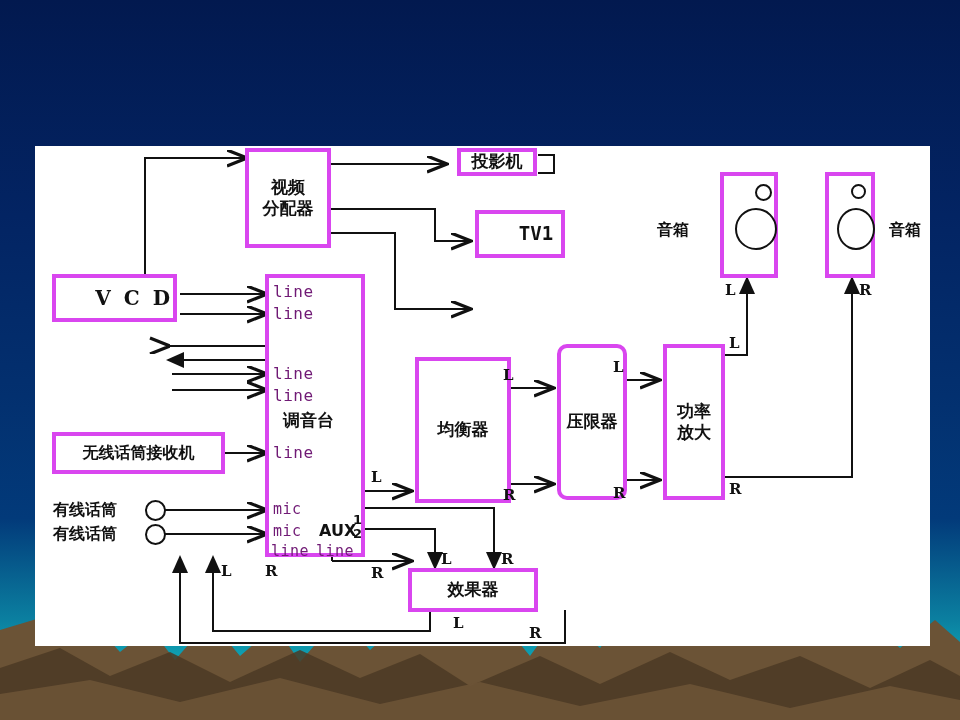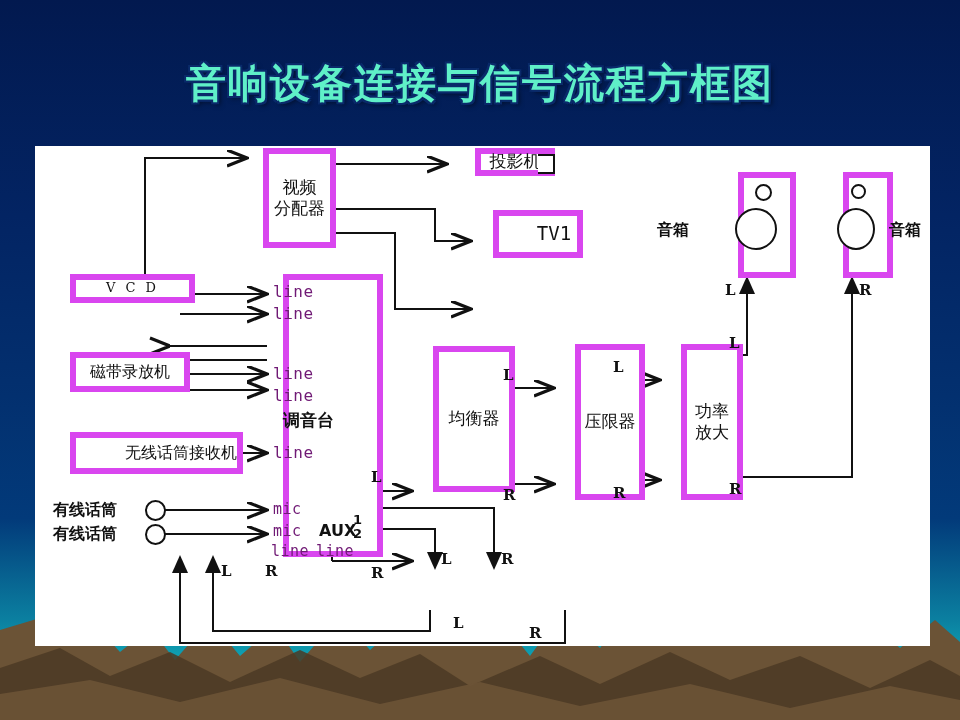--- a/index.html
+++ b/index.html
@@ -28,26 +28,25 @@
   }
   
   #panel{
     position:absolute;left:35px;top:146px;width:895px;height:500px;
     background:#ffffff;
   }
   #diagram{position:absolute;left:0;top:0;width:895px;height:500px;}
   .dz{position:absolute;}
   
   .box{
-    position:absolute;border:6px solid #d946ef;background:#fff;
+    position:absolute;border:4px solid #d946ef;background:#fff;
     display:flex;align-items:center;justify-content:center;
     font-family:"DejaVu Sans","Liberation Sans",sans-serif;
-    font-weight:normal;color:#111;box-sizing:border-box;text-align:center;
+    font-weight:bold;color:#111;box-sizing:border-box;text-align:center;
     line-height:1.25;
-    margin-left:18px;
   }
   .lbl{
     position:absolute;font-family:"DejaVu Sans","Liberation Sans",sans-serif;
     font-weight:bold;color:#111;white-space:nowrap;
   }
   .mono{
     position:absolute;font-family:"DejaVu Sans Mono","Liberation Mono",monospace;
     color:#701a75;white-space:nowrap;letter-spacing:.5px;
   }
   .rl{
@@ -62,21 +61,20 @@
 <body>
 
 <div id="slide">
 
   <svg class="mtn" viewBox="0 0 960 130" preserveAspectRatio="none">
     <path d="M0 40 L40 28 L70 55 L95 35 L120 62 L150 38 L175 70 L210 30 L240 66 L275 36 L300 72 L340 26 L370 60 L400 34 L440 18 L470 55 L500 30 L530 66 L560 25 L600 58 L630 20 L665 52 L700 16 L740 48 L780 22 L820 50 L860 26 L900 58 L935 30 L960 52 L960 130 L0 130 Z" fill="#6b5336"></path>
     <path d="M0 78 L60 58 L110 86 L170 62 L230 92 L300 60 L360 88 L420 64 L470 96 L540 66 L600 94 L670 62 L730 90 L800 66 L870 98 L930 70 L960 86 L960 130 L0 130 Z" fill="#4b3a24" opacity=".85"></path>
     <path d="M0 104 L90 90 L180 112 L280 88 L380 114 L480 92 L580 116 L690 94 L790 118 L890 96 L960 110 L960 130 L0 130 Z" fill="#6b5336" opacity=".9"></path>
   </svg>
 
-  <div id="title">音响设备连接与信号流程方框图</div>
 
   <div id="panel">
     <div id="diagram">
 
       <svg class="dz" style="left:0;top:0;width:895px;height:500px;" viewBox="0 0 895 500">
         <defs>
           <marker id="ar" markerWidth="11" markerHeight="11" refX="9" refY="4" orient="auto">
             <path d="M0,0 L10,4 L0,8" fill="none" stroke="#111" stroke-width="1.6"></path>
           </marker>
           <marker id="arl" markerWidth="11" markerHeight="11" refX="1" refY="4" orient="auto">
@@ -132,43 +130,40 @@
           <path d="M297 362 L459 362 L459 422" marker-end="url(#arf)"></path>
 
           <path d="M297 383 L400 383 L400 422" marker-end="url(#arf)"></path>
 
           <path d="M395 464 L395 485 L178 485 L178 411" marker-end="url(#arf)"></path>
 
           <path d="M530 464 L530 497 L145 497 L145 411" marker-end="url(#arf)"></path>
         </g>
       </svg>
 
-      <div class="box" style="left:210px;top:2px;width:73px;height:100px;font-size:17px;flex-direction:column;">
+      <div class="box" style="left:210px;top:2px;width:86px;height:100px;font-size:17px;flex-direction:column;">
         <span>视频</span>
         <span>分配器</span>
       </div>
 
       <div class="box" style="left:422px;top:2px;width:80px;height:28px;font-size:17px;">
         <span>投影机</span>
       </div>
       <div class="dz" style="left:503px;top:8px;width:15px;height:16px;border:2px solid #111;border-left:none;background:#fff;"></div>
 
       <div class="box" style="left:440px;top:64px;width:90px;height:48px;font-family:'DejaVu Sans Mono','Liberation Mono',monospace;font-size:19px;padding-left:32px;">
         <span>TV1</span>
       </div>
 
-      <div class="box" style="left:17px;top:128px;width:125px;height:29px;font-family:'DejaVu Serif','Liberation Serif',serif;font-size:13px;letter-spacing:3px;">
+      <div class="box" style="left:17px;top:128px;width:125px;height:48px;font-family:'DejaVu Serif','Liberation Serif',serif;font-size:20px;letter-spacing:3px;justify-content:flex-end;">
         <span>V C D</span>
       </div>
 
-      <div class="box" style="left:17px;top:206px;width:120px;height:40px;font-size:16px;">
-        <span>磁带录放机</span>
-      </div>
-
-      <div class="box" style="left:17px;top:286px;width:173px;height:42px;font-size:16px;justify-content:flex-end;">
+
+      <div class="box" style="left:17px;top:286px;width:173px;height:42px;font-size:16px;">
         <span>无线话筒接收机</span>
       </div>
 
       <div class="lbl" style="left:18px;top:354px;font-size:16px;">有线话筒</div>
       <div class="miccirc" style="left:110px;top:354px;width:17px;height:17px;"></div>
       <div class="lbl" style="left:18px;top:378px;font-size:16px;">有线话筒</div>
       <div class="miccirc" style="left:110px;top:378px;width:17px;height:17px;"></div>
 
       <div class="dz box" style="left:230px;top:128px;width:100px;height:283px;"></div>
       <div class="mono" style="left:238px;top:136px;font-size:16px;">line</div>
@@ -182,39 +177,42 @@
       <div class="lbl" style="left:284px;top:375px;font-size:16px;">AUX</div>
       <div class="lbl" style="left:318px;top:366px;font-size:13px;">1</div>
       <div class="lbl" style="left:318px;top:380px;font-size:13px;">2</div>
       <div class="mono" style="left:236px;top:396px;font-size:15px;">line</div>
       <div class="mono" style="left:281px;top:396px;font-size:15px;">line</div>
       <div class="rl" style="left:336px;top:322px;">L</div>
       <div class="rl" style="left:336px;top:418px;">R</div>
       <div class="rl" style="left:230px;top:416px;">R</div>
       <div class="rl" style="left:186px;top:416px;">L</div>
 
-      <div class="box" style="left:380px;top:200px;width:82px;height:146px;font-size:17px;">
+      <div class="box" style="left:380px;top:211px;width:96px;height:146px;font-size:17px;">
         <span>均衡器</span>
       </div>
       <div class="rl" style="left:468px;top:220px;">L</div>
       <div class="rl" style="left:468px;top:340px;">R</div>
 
-      <div class="box" style="left:522px;top:198px;width:70px;height:156px;font-size:17px;">
+      <div class="box" style="left:522px;top:198px;width:70px;height:156px;font-size:17px;border-radius:10px;">
         <span>压限器</span>
       </div>
       <div class="rl" style="left:578px;top:212px;">L</div>
       <div class="rl" style="left:578px;top:338px;">R</div>
 
       <div class="box" style="left:628px;top:198px;width:62px;height:156px;font-size:17px;flex-direction:column;">
         <span>功率</span>
         <span>放大</span>
       </div>
       <div class="rl" style="left:694px;top:188px;">L</div>
       <div class="rl" style="left:694px;top:334px;">R</div>
 
+      <div class="box" style="left:373px;top:422px;width:130px;height:44px;font-size:17px;">
+        <span>效果器</span>
+      </div>
       <div class="rl" style="left:406px;top:404px;">L</div>
       <div class="rl" style="left:466px;top:404px;">R</div>
       <div class="rl" style="left:418px;top:468px;">L</div>
       <div class="rl" style="left:494px;top:478px;">R</div>
 
       <div class="box" style="left:685px;top:26px;width:58px;height:106px;"></div>
       <div class="miccirc" style="left:720px;top:38px;width:13px;height:13px;"></div>
       <div class="miccirc" style="left:700px;top:62px;width:38px;height:38px;"></div>
       <div class="lbl" style="left:622px;top:74px;font-size:16px;">音箱</div>
       <div class="rl" style="left:690px;top:135px;">L</div>

